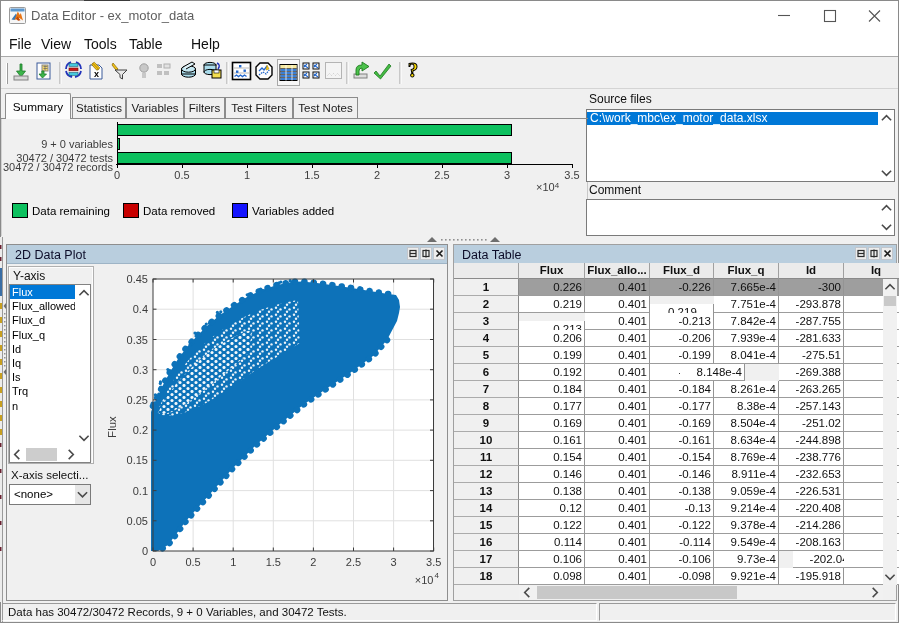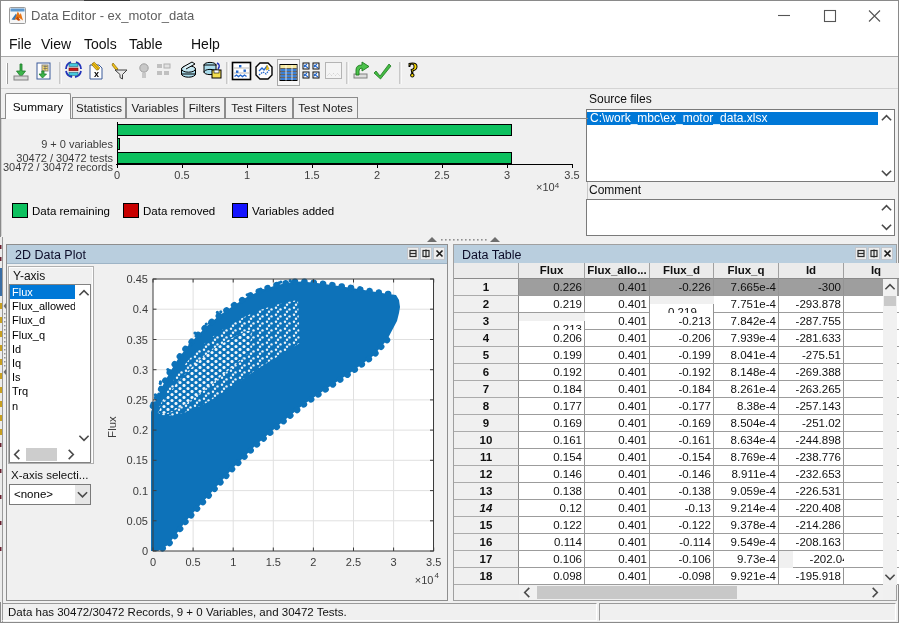--- a/index.html
+++ b/index.html
@@ -451,21 +451,21 @@
 <div class="dcell" style="left:519px;top:347px;width:66px;">0.199</div>
 <div class="dcell" style="left:585px;top:347px;width:65px;">0.401</div>
 <div class="dcell" style="left:650px;top:347px;width:64px;">-0.199</div>
 <div class="dcell" style="left:714px;top:347px;width:65px;">8.041e-4</div>
 <div class="dcell" style="left:779px;top:347px;width:65px;">-275.51</div>
 <div class="dcell" style="left:844px;top:347px;width:65px;"></div>
 <div class="rncell" style="left:454px;top:364px;">6</div>
 <div class="dcell" style="left:519px;top:364px;width:66px;">0.192</div>
 <div class="dcell" style="left:585px;top:364px;width:65px;">0.401</div>
 <div class="dcell" style="left:650px;top:364px;width:64px;">-0.192</div>
-<div class="dcell" style="left:714px;top:364px;width:65px;text-align:right;">8.148e-4</div>
+<div class="dcell" style="left:680px;top:364px;width:65px;text-align:right;">8.148e-4</div>
 <div class="dcell" style="left:779px;top:364px;width:65px;">-269.388</div>
 <div class="dcell" style="left:844px;top:364px;width:65px;"></div>
 <div class="rncell" style="left:454px;top:381px;">7</div>
 <div class="dcell" style="left:519px;top:381px;width:66px;">0.184</div>
 <div class="dcell" style="left:585px;top:381px;width:65px;">0.401</div>
 <div class="dcell" style="left:650px;top:381px;width:64px;">-0.184</div>
 <div class="dcell" style="left:714px;top:381px;width:65px;">8.261e-4</div>
 <div class="dcell" style="left:779px;top:381px;width:65px;">-263.265</div>
 <div class="dcell" style="left:844px;top:381px;width:65px;"></div>
 <div class="rncell" style="left:454px;top:398px;">8</div>
@@ -503,21 +503,21 @@
 <div class="dcell" style="left:714px;top:466px;width:65px;">8.911e-4</div>
 <div class="dcell" style="left:779px;top:466px;width:65px;">-232.653</div>
 <div class="dcell" style="left:844px;top:466px;width:65px;"></div>
 <div class="rncell" style="left:454px;top:483px;">13</div>
 <div class="dcell" style="left:519px;top:483px;width:66px;">0.138</div>
 <div class="dcell" style="left:585px;top:483px;width:65px;">0.401</div>
 <div class="dcell" style="left:650px;top:483px;width:64px;">-0.138</div>
 <div class="dcell" style="left:714px;top:483px;width:65px;">9.059e-4</div>
 <div class="dcell" style="left:779px;top:483px;width:65px;">-226.531</div>
 <div class="dcell" style="left:844px;top:483px;width:65px;"></div>
-<div class="rncell" style="left:454px;top:500px;font-style:italic;">14</div>
+<div class="rncell" style="left:454px;top:500px;">14</div>
 <div class="dcell" style="left:519px;top:500px;width:66px;">0.12</div>
 <div class="dcell" style="left:585px;top:500px;width:65px;">0.401</div>
 <div class="dcell" style="left:650px;top:500px;width:64px;">-0.13</div>
 <div class="dcell" style="left:714px;top:500px;width:65px;">9.214e-4</div>
 <div class="dcell" style="left:779px;top:500px;width:65px;">-220.408</div>
 <div class="dcell" style="left:844px;top:500px;width:65px;"></div>
 <div class="rncell" style="left:454px;top:517px;">15</div>
 <div class="dcell" style="left:519px;top:517px;width:66px;">0.122</div>
 <div class="dcell" style="left:585px;top:517px;width:65px;">0.401</div>
 <div class="dcell" style="left:650px;top:517px;width:64px;">-0.122</div>

